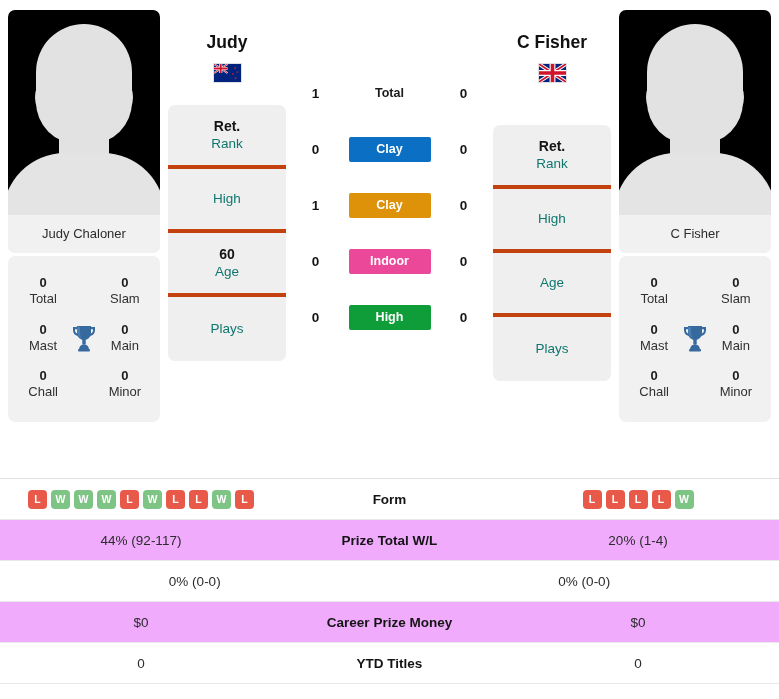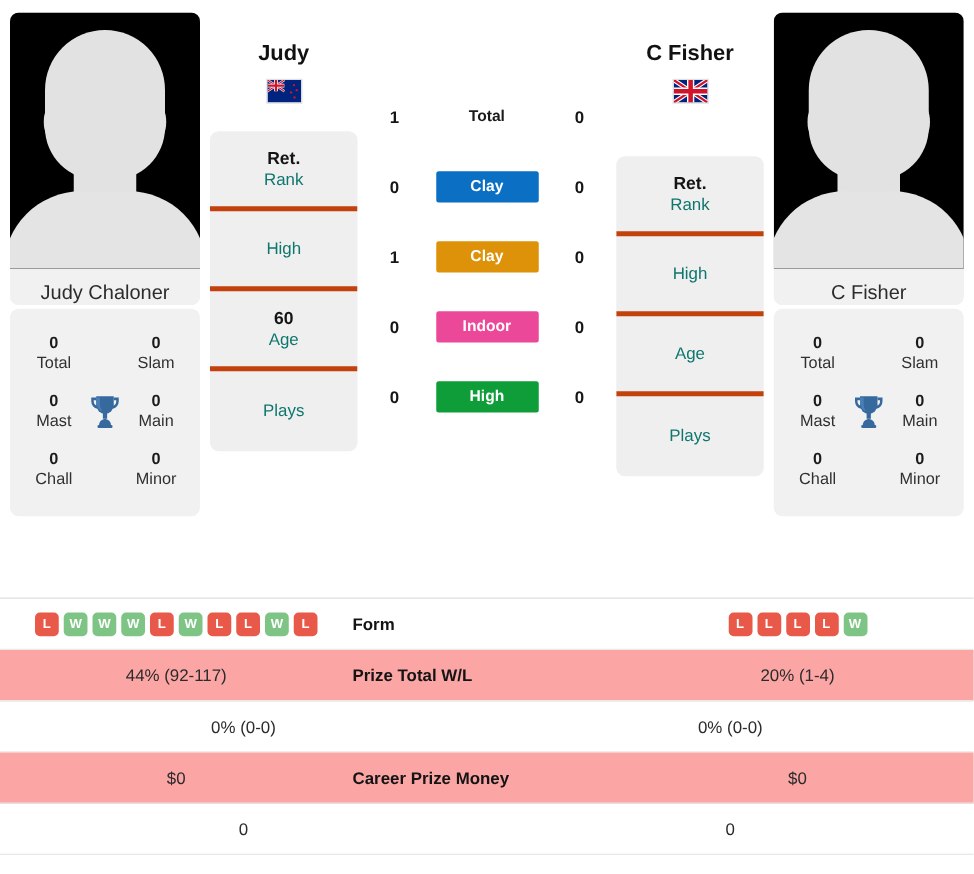--- a/index.html
+++ b/index.html
@@ -76,23 +76,23 @@
     bottom: 0;
     transform: translateX(-50%);
     width: 162px;
     height: 62px;
     background: #e4e4e4;
     border-radius: 72px 72px 0 0;
   }
 
   .photo-name {
     text-align: center;
-    font-size: 16px;
+    font-size: 13px;
     color: #2c2c2c;
-    padding: 11px 4px 0;
+    padding: 11px 4px 12px;
     background: #f1f1f1;
   }
 
   .honours {
     background: #f1f1f1;
     border-radius: 7px;
     margin-top: 3px;
     padding: 12px 6px 14px;
   }
   .honour-row {
@@ -218,33 +218,33 @@
   .stats-table {
     border-top: 1px solid #e0e0e0;
     width: 100%;
   }
   .stat-row {
     display: flex;
     align-items: center;
     height: 41px;
     border-bottom: 1px solid #e8e8e8;
   }
-  .stat-row.odd { background: #fca5a5; }
+  .stat-row.odd { background: #f0abfc; }
   .stat-side {
     flex: 1 1 0;
     display: flex;
     justify-content: center;
     align-items: center;
     font-size: 13.5px;
     color: #2b2b2b;
   }
   .stat-label {
     width: 215px;
     flex: 0 0 215px;
-    text-align: left;
+    text-align: center;
     font-size: 13.5px;
     font-weight: bold;
     color: #141414;
   }
   .form-strip {
     display: flex;
     gap: 4px;
   }
   .form-badge {
     width: 19px;
@@ -543,16 +543,17 @@
   </div>
 
   <div class="stat-row odd">
     <div class="stat-side">$0</div>
     <div class="stat-label">Career Prize Money</div>
     <div class="stat-side">$0</div>
   </div>
 
   <div class="stat-row">
     <div class="stat-side">0</div>
+    <div class="stat-label">YTD Titles</div>
     <div class="stat-side">0</div>
   </div>
 
 </div>
 
 </body></html>

